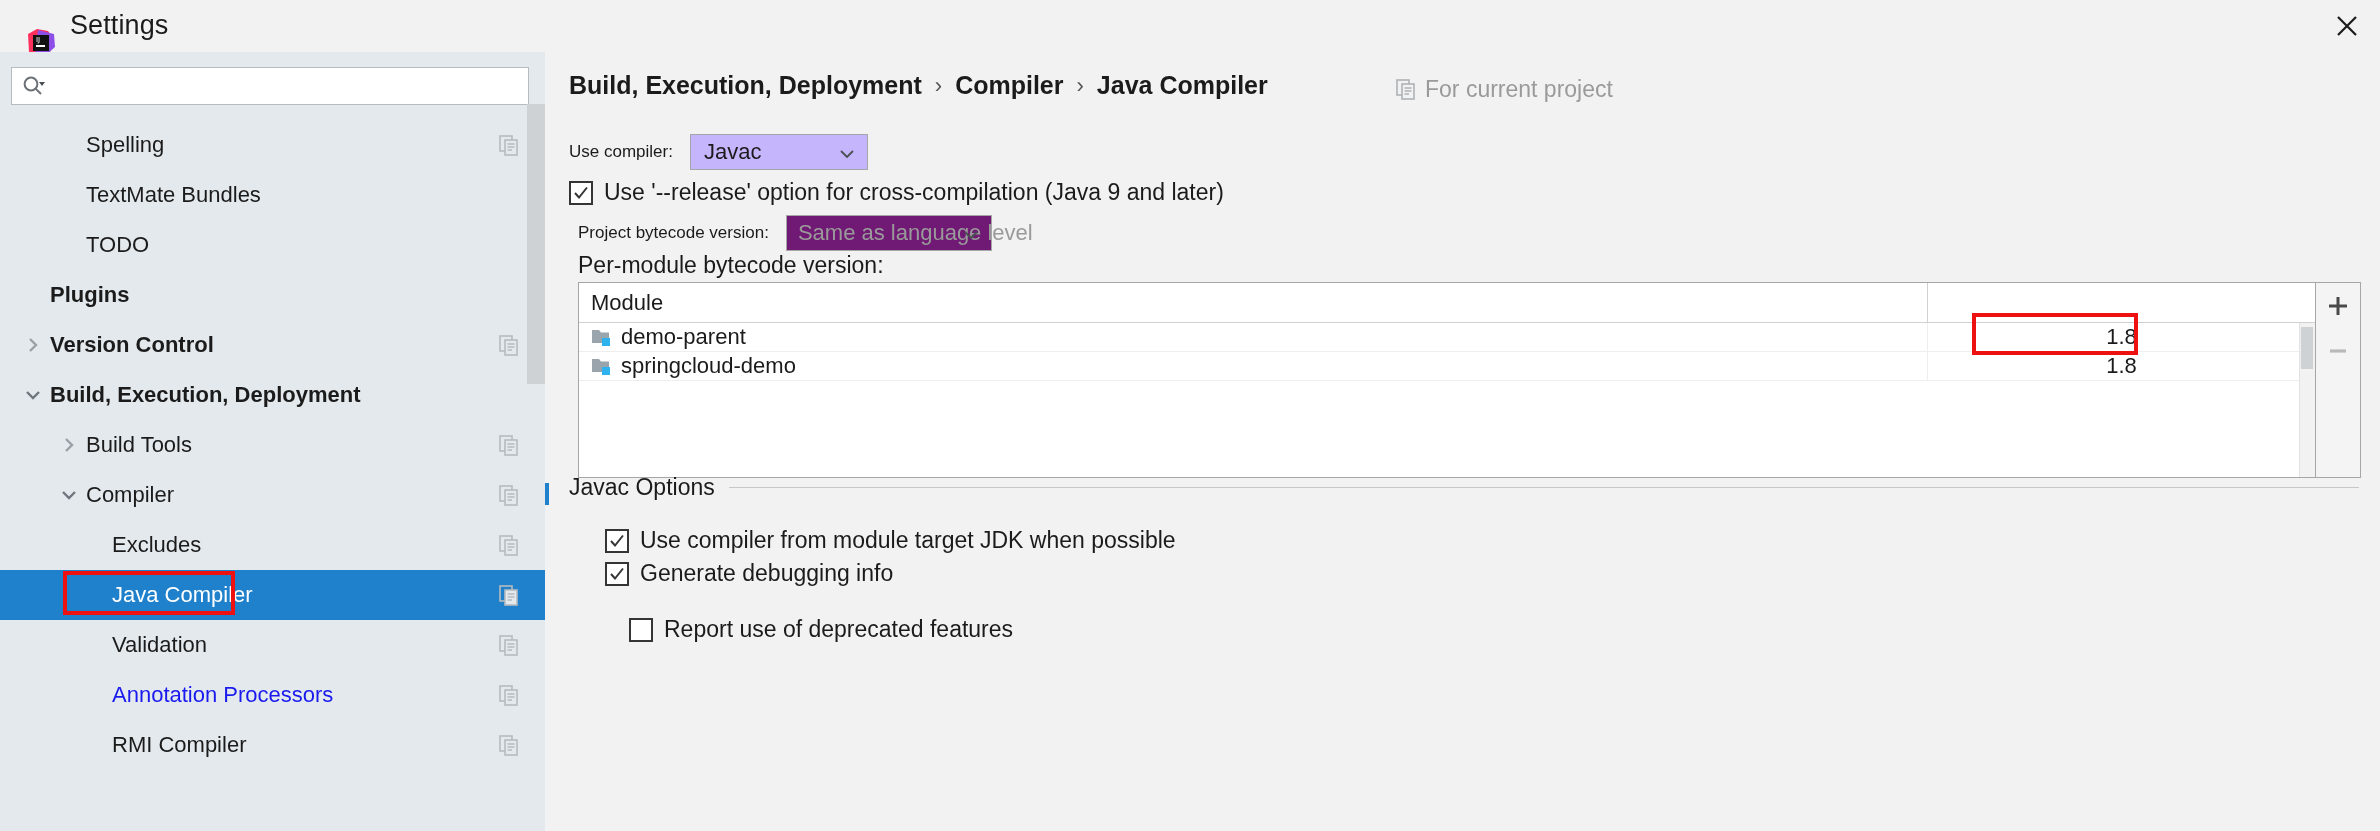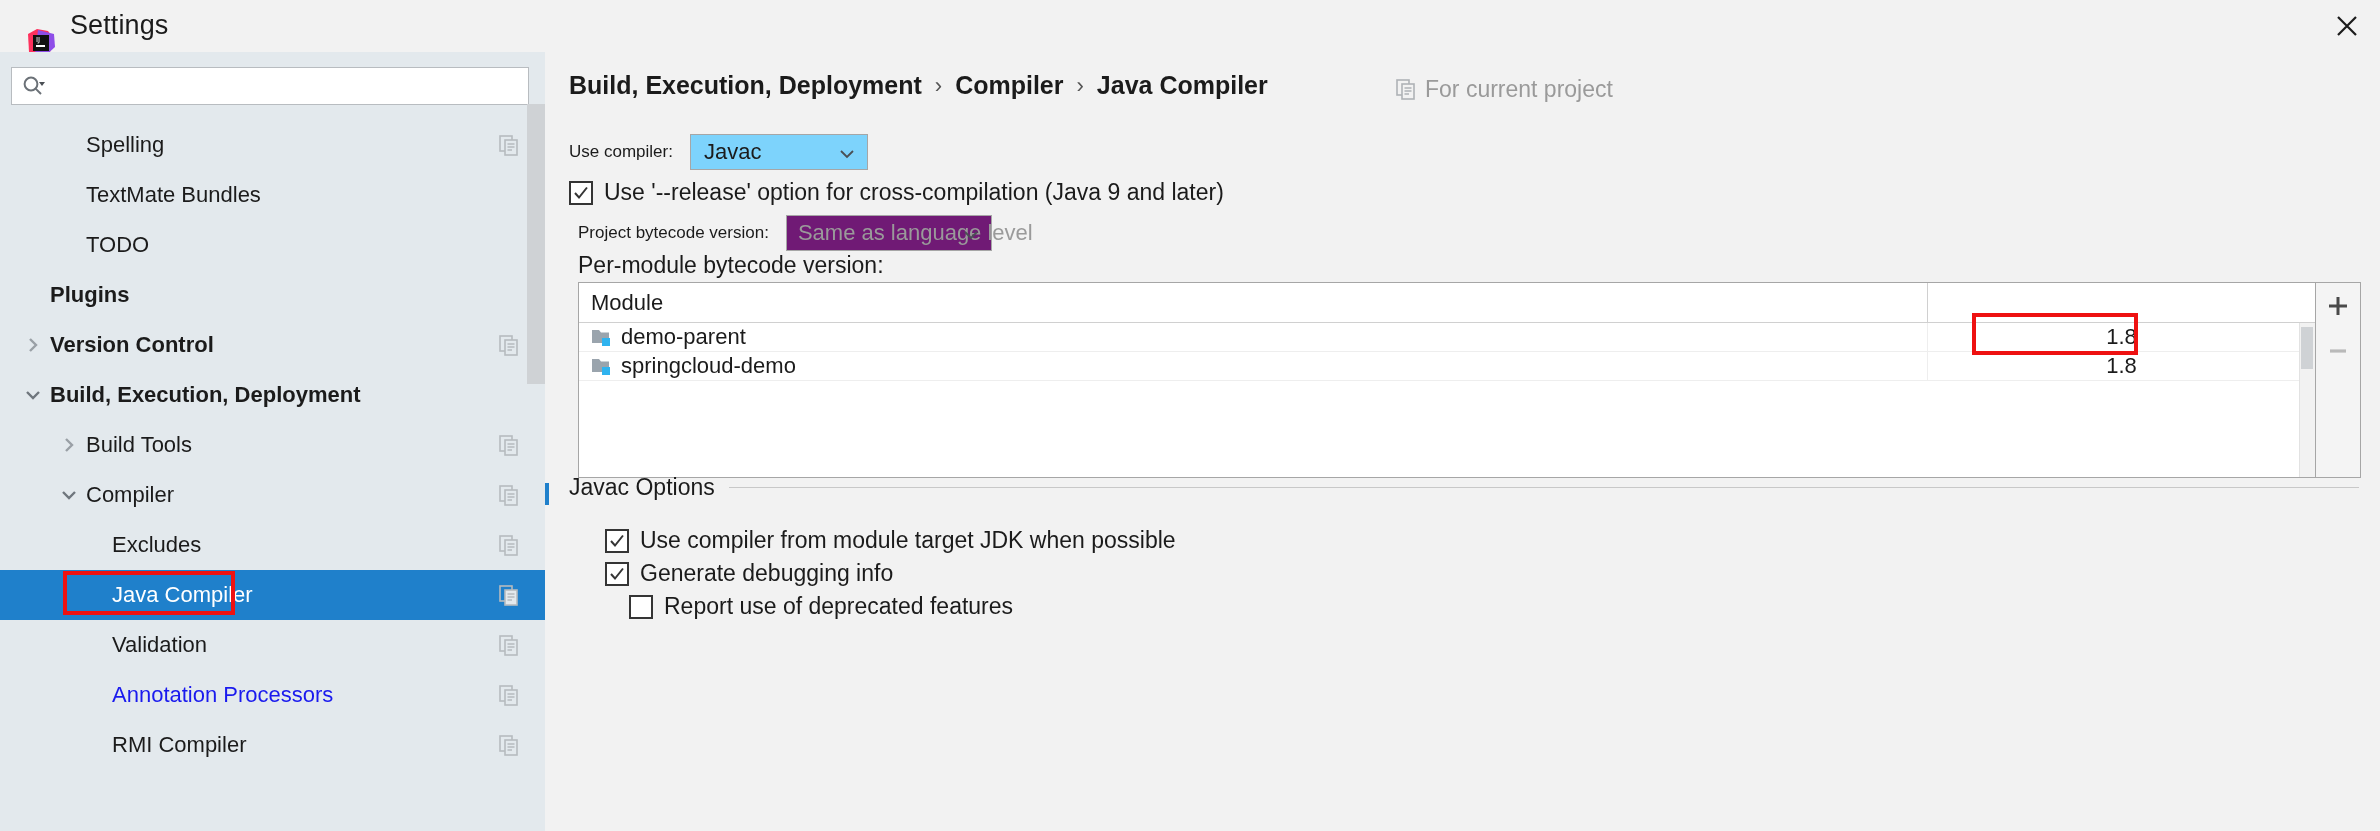--- a/index.html
+++ b/index.html
@@ -97,21 +97,21 @@
     position: absolute; left: 851px; top: 24px;
     display: flex; align-items: center; color: #9a9a9a; font-size: 23px;
     white-space: nowrap;
   }
   .forproj .ficon { margin-right: 9px; width: 20px; height: 21px; }
 
   .row-usecompiler { position: absolute; left: 24px; top: 82px; display: flex; align-items: center; }
   .lbl { font-size: 17px; color: #1b1b1b; white-space: nowrap; }
   .combo {
     position: relative; margin-left: 17px; width: 178px; height: 36px;
-    background: #7dd3fc; border: 1px solid #a6a6a6;
+    background: #c4b5fd; border: 1px solid #a6a6a6;
     display: flex; align-items: center; cursor: pointer;
   }
   .combo .val { margin-left: 13px; font-size: 22px; color: #1b1b1b; }
   .combo .chev { position: absolute; right: 12px; top: 11px; }
 
   .row-release {
     position: absolute; left: 24px; top: 127px; display: flex; align-items: center;
     cursor: pointer;
   }
   .cb {
@@ -178,21 +178,21 @@
     position: absolute; left: 24px; top: 422px; width: 1790px;
     display: flex; align-items: center; text-align: center;
   }
   .sec-title { font-size: 23px; color: #1b1b1b; white-space: nowrap; }
   .sec-line { flex: 1; height: 1px; background: #c8c8c8; margin-left: 14px; }
   .opt-row {
     position: absolute; left: 60px; display: flex; align-items: center; cursor: pointer;
   }
   .opt1 { top: 475px; }
   .opt2 { top: 508px; }
-  .opt3 { top: 541px; padding-left: 24px; }
+  .opt3 { top: 564px; padding-left: 24px; }
   .left-accent {
     position: absolute; left: 0px; top: 431px; width: 4px; height: 22px; background: #1f80cb;
   }
 </style>
 </head>
 <body>
 
 <div id="app">
 
   <div class="titlebar">

